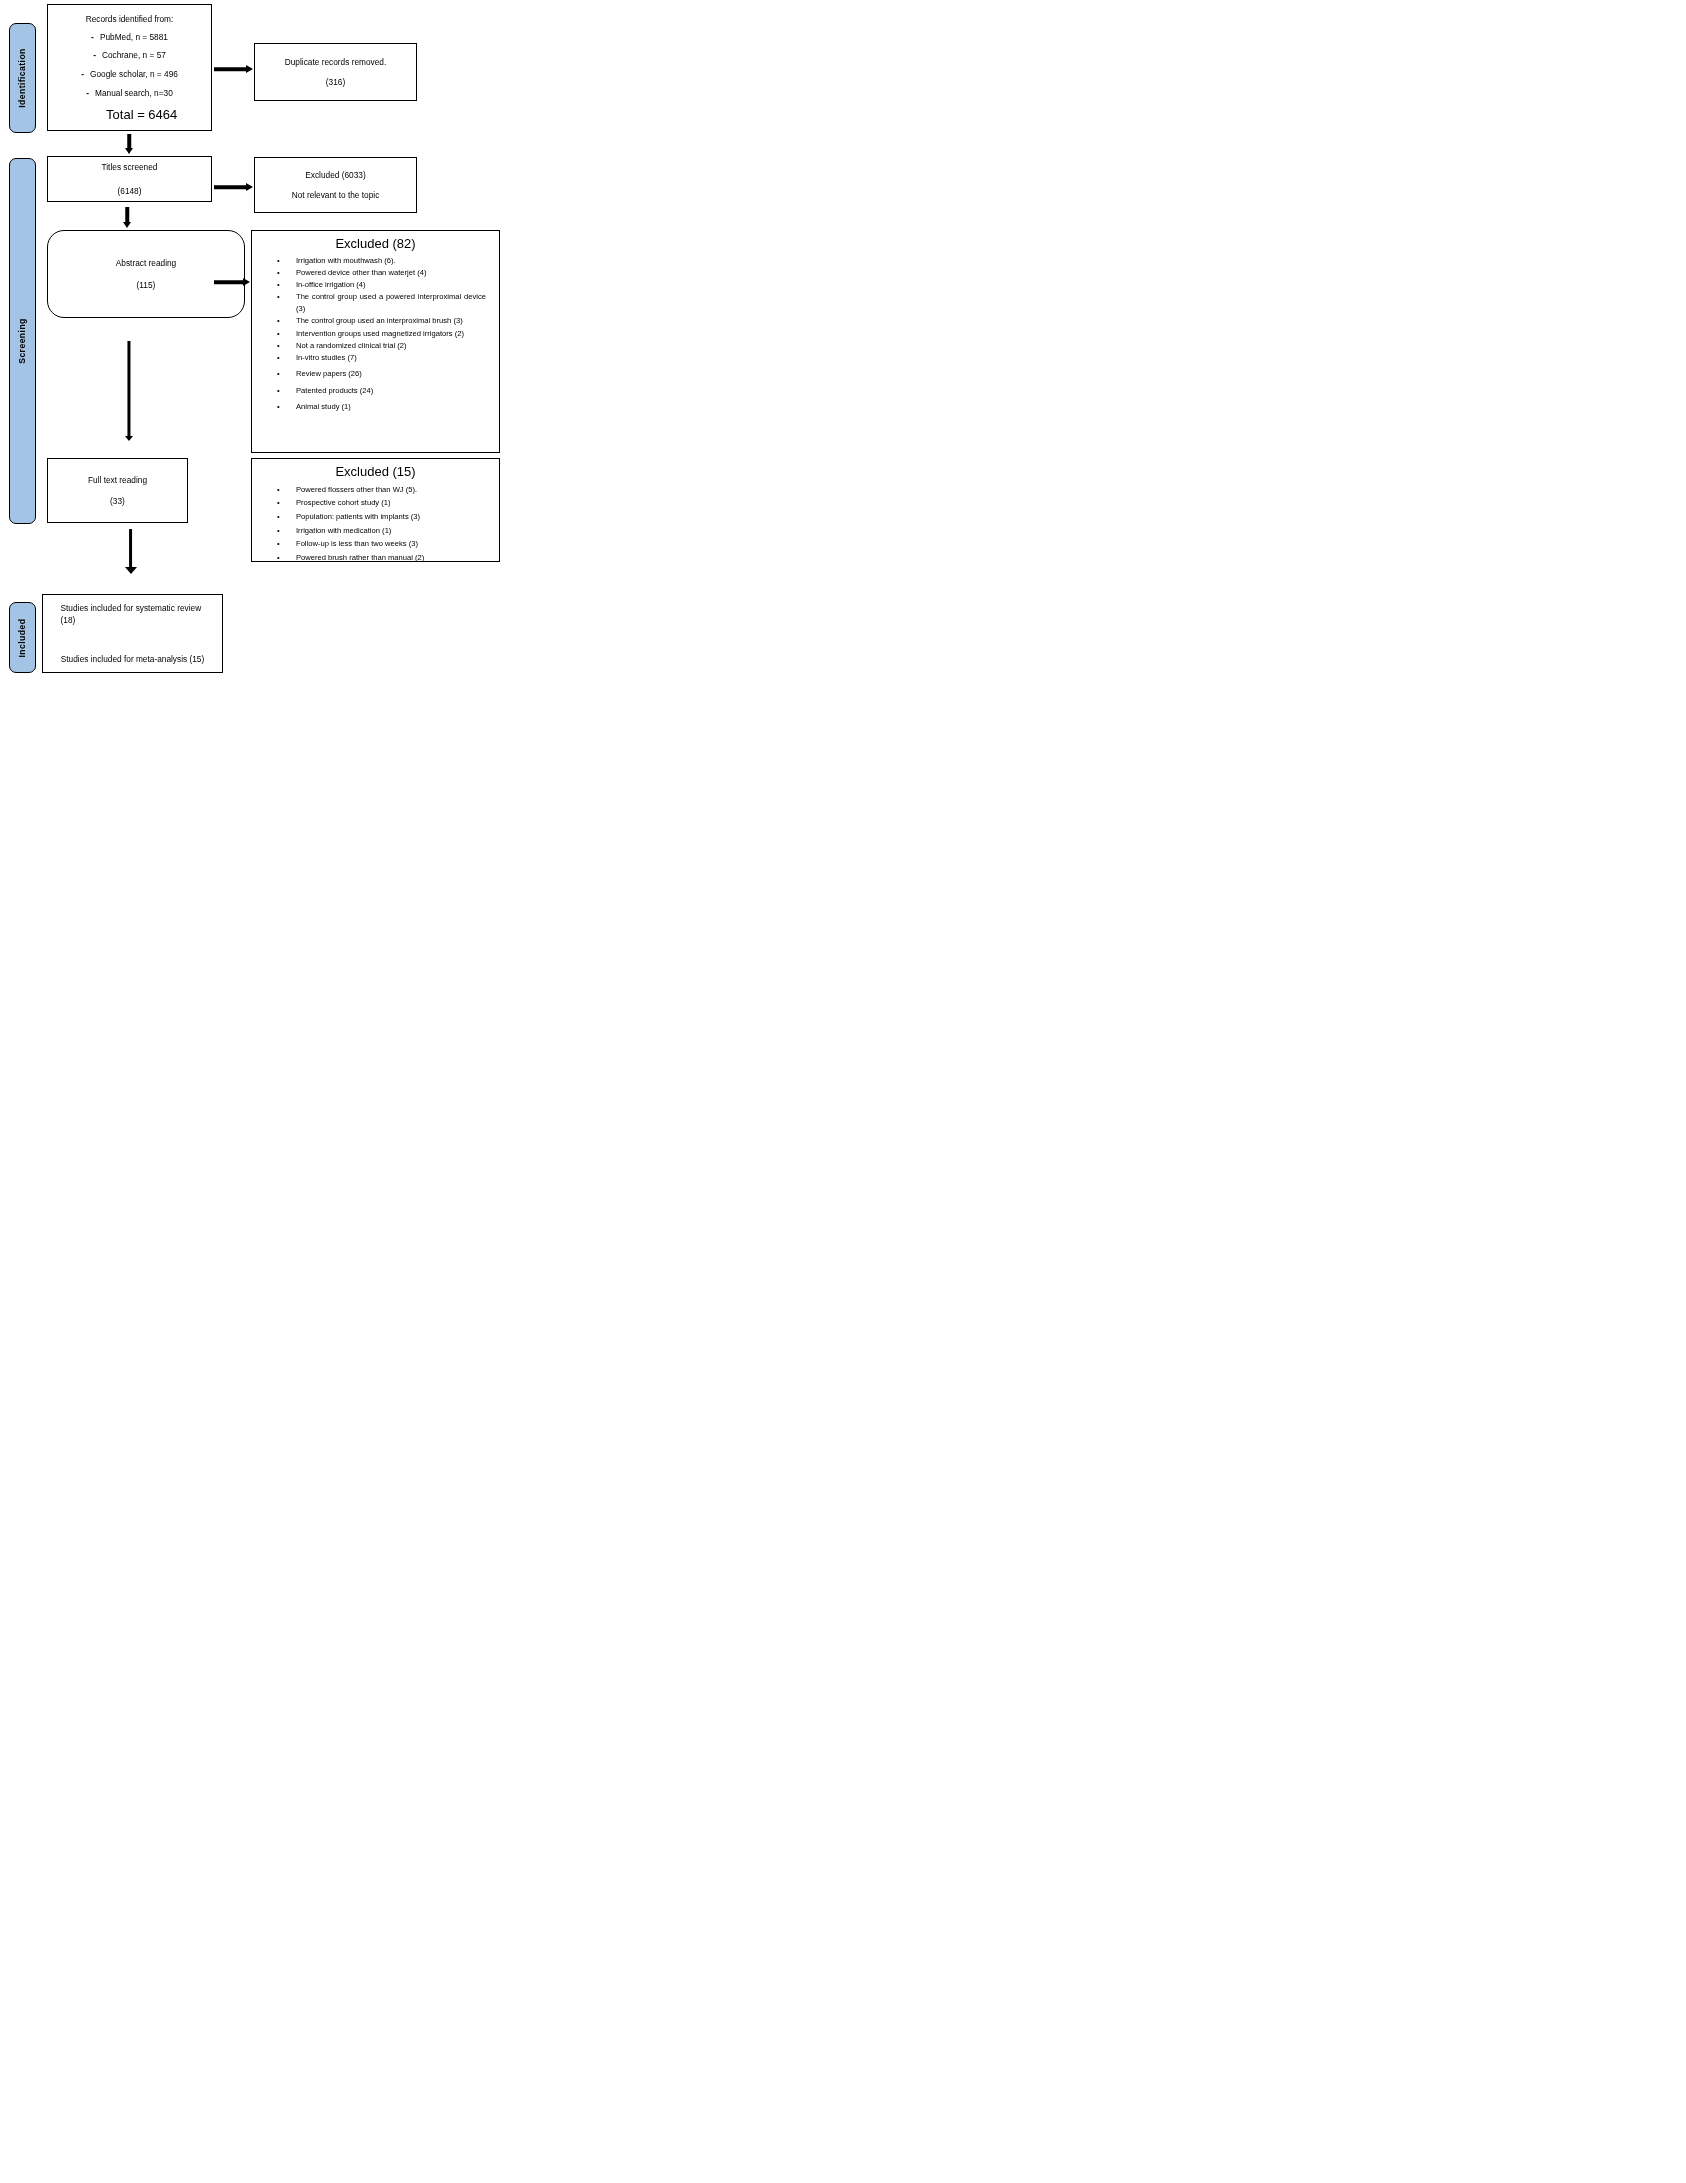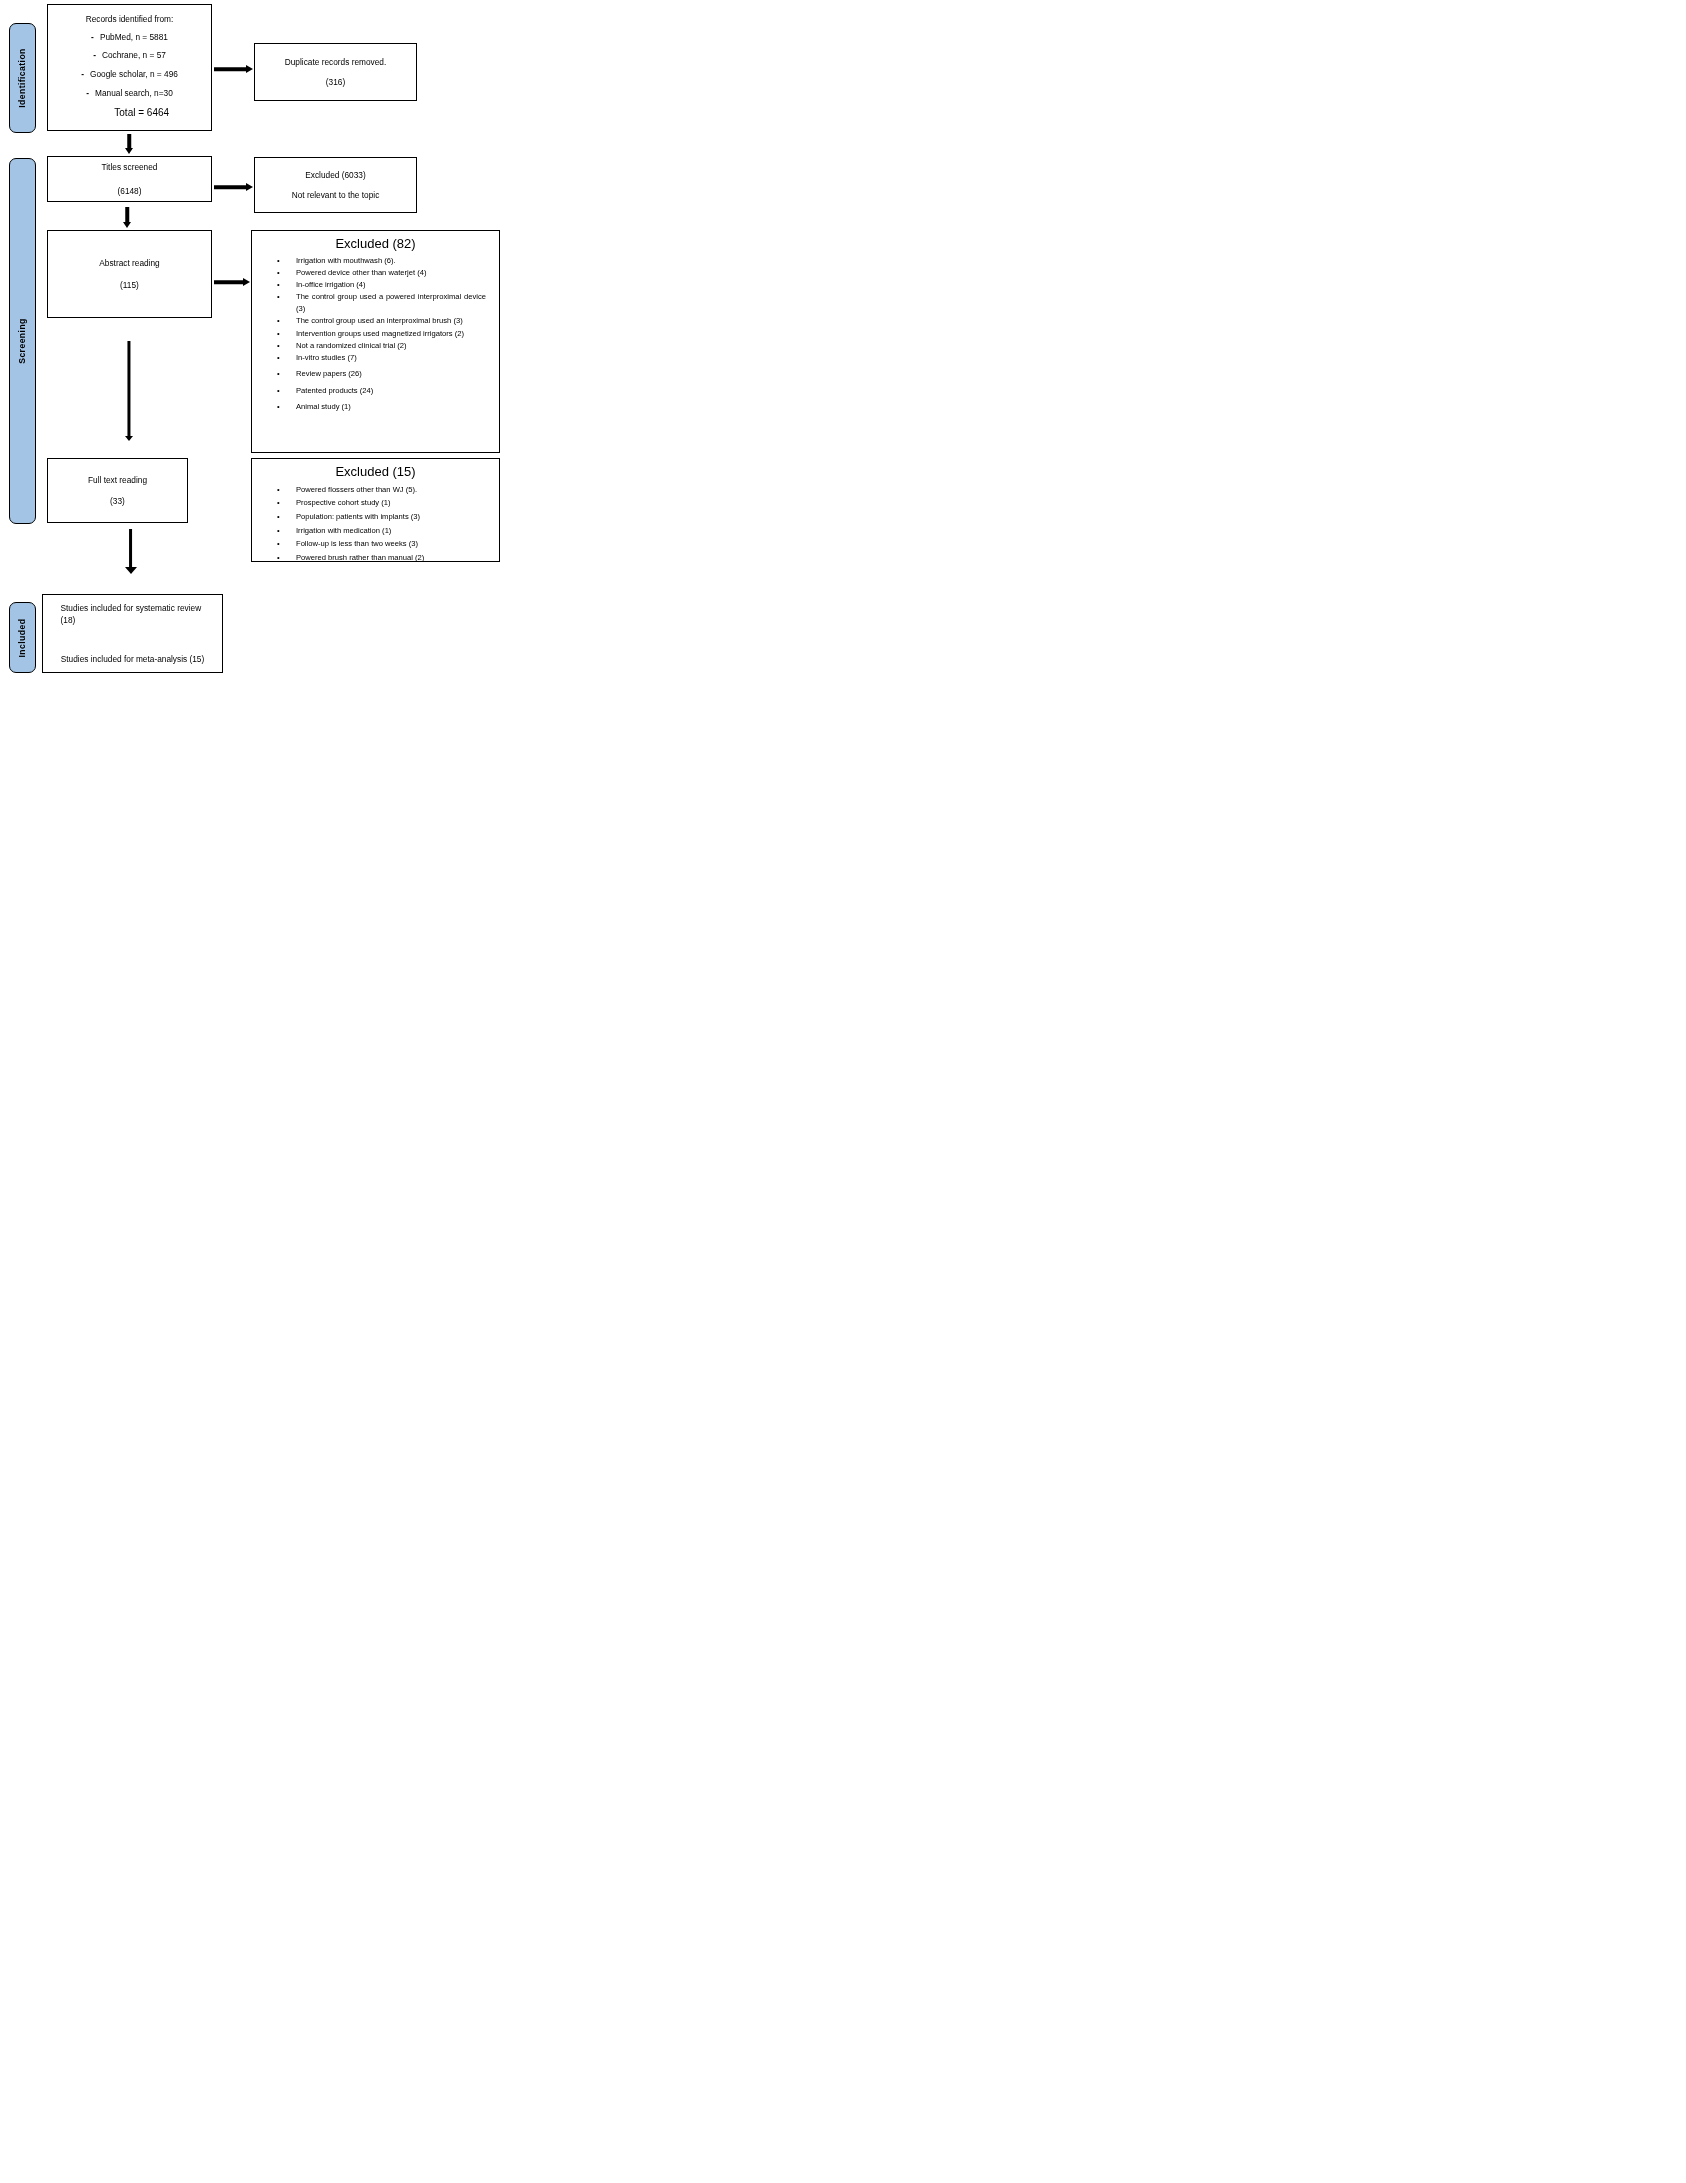--- a/index.html
+++ b/index.html
@@ -21,31 +21,31 @@
   #tab-included{left:8.7px;top:602px;width:25px;height:69px;}
 
   
   .box{position:absolute;border:1.3px solid #000;background:#fff;box-sizing:border-box;}
   .box.thick{border-width:1.7px;}
   .center2{display:flex;flex-direction:column;align-items:center;justify-content:center;text-align:left;font-size:8.3px;}
   #box-records{left:47px;top:3.5px;width:165px;height:127px;padding-top:9.6px;}
   #box-duplicates{left:254px;top:43px;width:163px;height:58px;gap:9.2px;}
   #box-titles{left:47px;top:156px;width:165px;height:46px;gap:14px;}
   #box-excluded-titles{left:254px;top:157px;width:163px;height:56px;gap:9.2px;}
-  #box-abstract{left:47px;top:230px;width:165px;height:88px;gap:11.4px;}
+  #box-abstract{left:47px;top:230px;width:198px;height:88px;gap:11.4px;border-radius:17px;}
   #box-excluded-abstract{left:251px;top:230px;width:249px;height:223px;padding-top:5.2px;}
   #box-fulltext{left:47px;top:458px;width:141px;height:65px;gap:11.4px;}
   #box-excluded-fulltext{left:251px;top:458px;width:249px;height:104px;padding-top:5.2px;}
   #box-included{left:42px;top:594px;width:181px;height:79px;gap:26px;padding:0 17.5px;line-height:1.45;}
 
   .records-title{text-align:center;font-size:8.3px;margin-bottom:8.7px;}
   .dash-list{display:flex;flex-direction:column;gap:8.7px;font-size:8.3px;}
   .dash-list .dash-item{display:flex;justify-content:center;gap:6.1px;line-height:1.2;}
   .dash-list .marker{font-weight:700;}
-  .records-total{text-align:center;font-size:10px;margin-top:8.7px;transform:translateX(12.2px);}
+  .records-total{text-align:center;font-size:13px;margin-top:8.7px;transform:translateX(12.2px);}
 
   .exc-title{text-align:center;font-size:13px;margin-bottom:3.5px;}
   .bullet-list{display:flex;flex-direction:column;font-size:7.6px;}
   .bullet-list .bullet-item{display:flex;padding-left:25px;line-height:1.6;}
   #list-excluded-fulltext .bullet-item{line-height:1.8;}
   .bullet-list .marker{width:19px;flex:0 0 19px;}
   .bullet-list .item-text{flex:1;padding-right:13px;text-align:justify;hyphens:auto;}
   #list-excluded-abstract .bullet-item:nth-child(n+9){margin-top:4.4px;}
 
   

